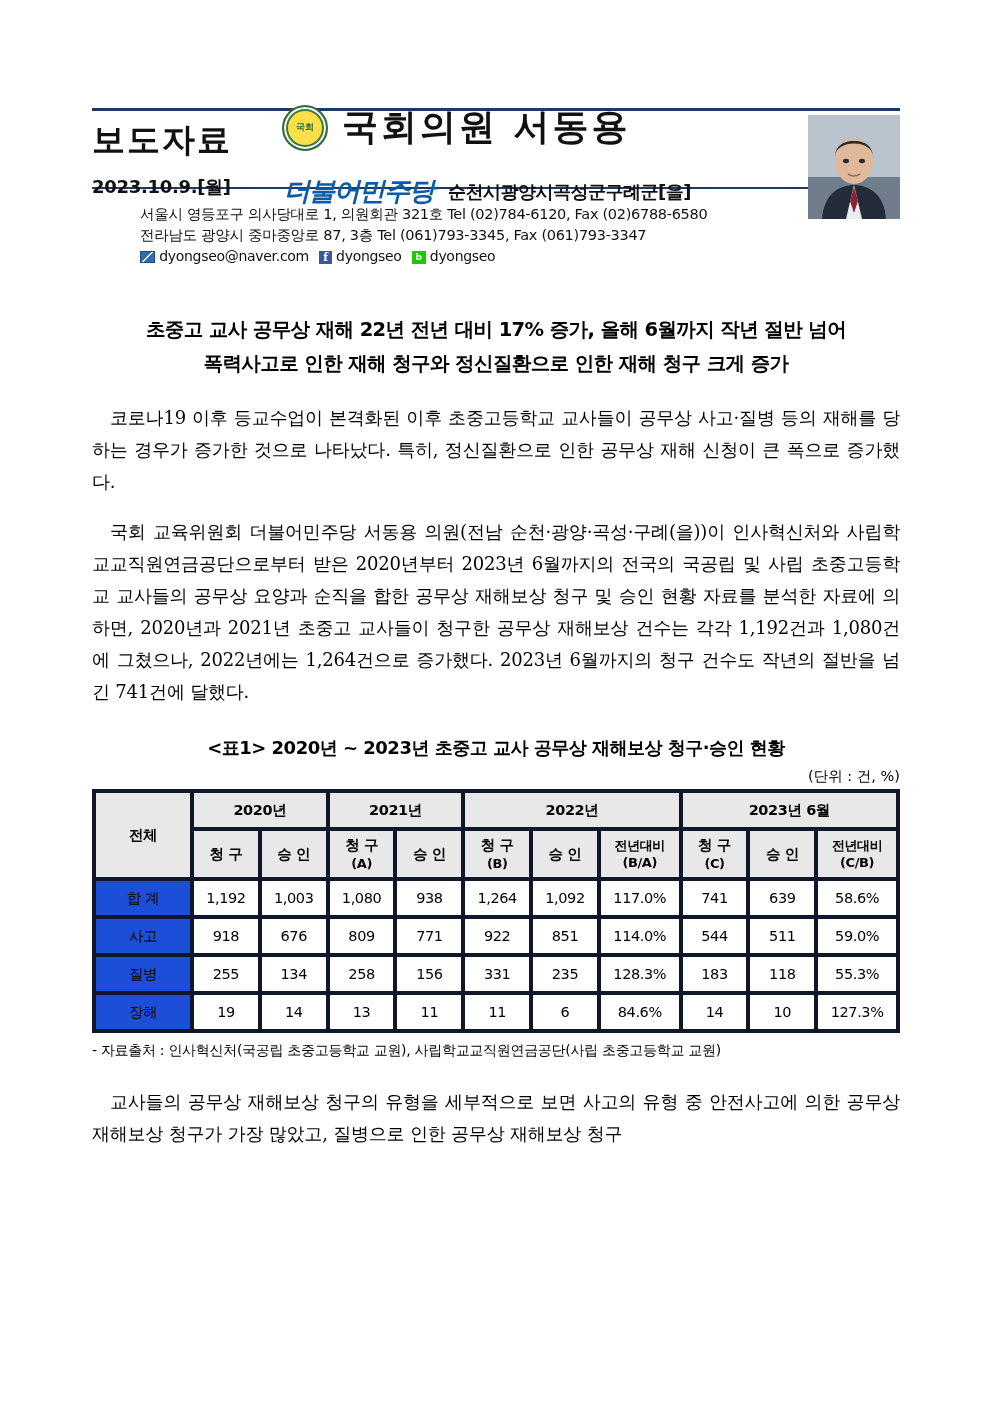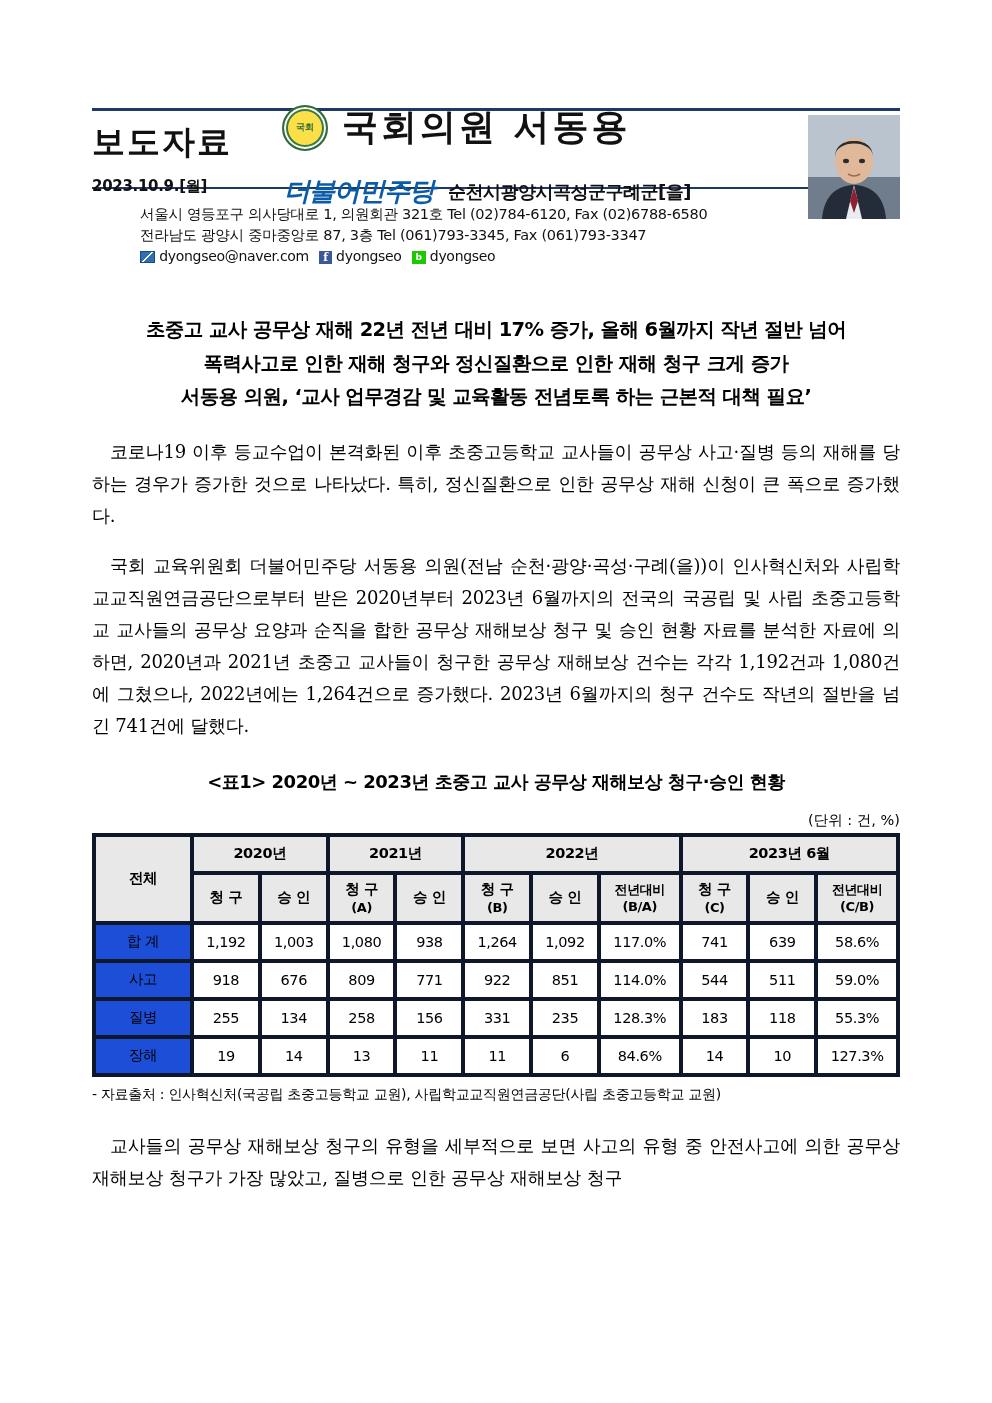--- a/index.html
+++ b/index.html
@@ -45,21 +45,21 @@
   }
   .bodojaryo {
     font-size: 33px;
     font-weight: bold;
     letter-spacing: 2px;
     color: #111;
     font-family: "DejaVu Sans", sans-serif;
   }
   .date-line {
     margin-top: 12px;
-    font-size: 15px;
+    font-size: 18px;
     font-weight: bold;
     color: #111;
     letter-spacing: -0.3px;
     font-family: "DejaVu Sans", sans-serif;
   }
   .head-center {
     flex: 1 1 auto;
     padding-top: 14px;
   }
   .title-row {
@@ -216,21 +216,21 @@
     margin-top: 28px;
     text-align: center;
     font-size: 18px;
     font-weight: bold;
     font-family: "DejaVu Sans", sans-serif;
     letter-spacing: -0.5px;
   }
   .unit-note {
     text-align: right;
     font-size: 14.5px;
-    margin-top: 17px;
+    margin-top: 7px;
     margin-bottom: 3px;
     font-family: "DejaVu Sans", sans-serif;
   }
   table.data {
     border-collapse: collapse;
     width: 100%;
     font-family: "DejaVu Sans", sans-serif;
     font-size: 14.5px;
   }
   table.data th, table.data td {
@@ -329,21 +329,20 @@
           <span class="ico ico-blog">b</span>
           <span>dyongseo</span>
         </span>
       </div>
     </div>
   </div>
 
   <div class="headline">
     <div>초중고 교사 공무상 재해 22년 전년 대비 17% 증가, 올해 6월까지 작년 절반 넘어</div>
     <div>폭력사고로 인한 재해 청구와 정신질환으로 인한 재해 청구 크게 증가</div>
-    <div>서동용 의원,  ‘교사 업무경감 및 교육활동 전념토록 하는 근본적 대책 필요’</div>
   </div>
 
   <div class="body-text">
     <p>코로나19 이후 등교수업이 본격화된 이후 초중고등학교 교사들이 공무상 사고·질병 등의 재해를 당하는 경우가 증가한 것으로 나타났다. 특히, 정신질환으로 인한 공무상 재해 신청이 큰 폭으로 증가했다.</p>
     <p>국회 교육위원회 더불어민주당 서동용 의원(전남 순천·광양·곡성·구례(을))이 인사혁신처와 사립학교교직원연금공단으로부터 받은 2020년부터 2023년 6월까지의 전국의 국공립 및 사립 초중고등학교 교사들의 공무상 요양과 순직을 합한 공무상 재해보상 청구 및 승인 현황 자료를 분석한 자료에 의하면, 2020년과 2021년 초중고 교사들이 청구한 공무상 재해보상 건수는 각각 1,192건과 1,080건에 그쳤으나, 2022년에는 1,264건으로 증가했다. 2023년 6월까지의 청구 건수도 작년의 절반을 넘긴 741건에 달했다.</p>
   </div>
 
   <div class="table-caption">&lt;표1&gt; 2020년 ~ 2023년 초중고 교사 공무상 재해보상 청구·승인 현황</div>
   <div class="unit-note">(단위 : 건, %)</div>
 

